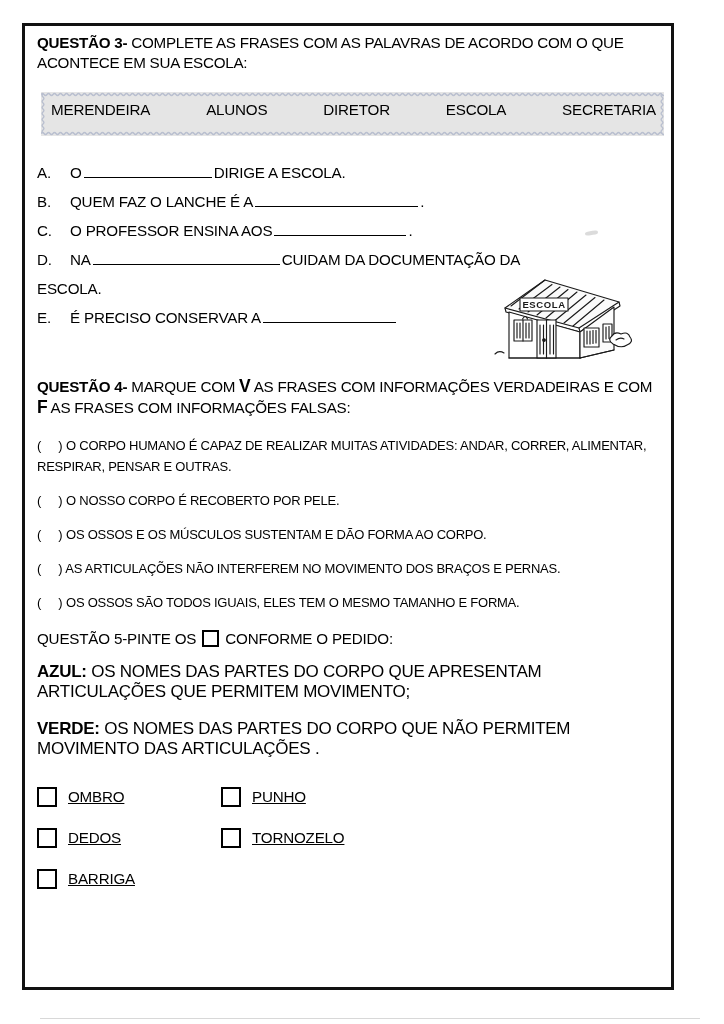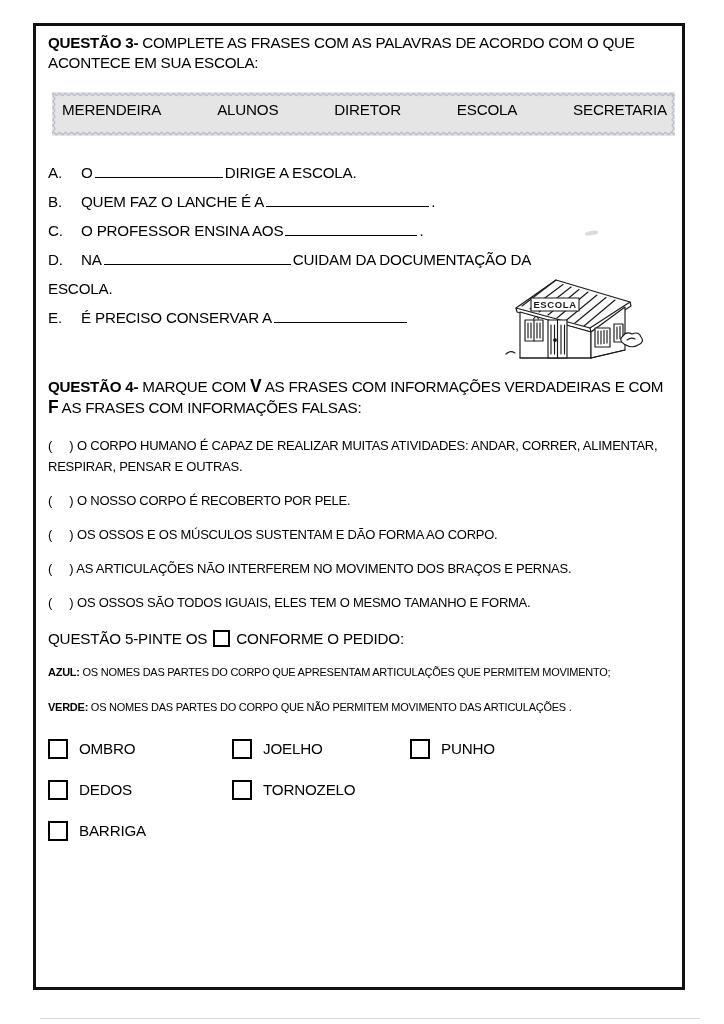--- a/index.html
+++ b/index.html
@@ -19,21 +19,21 @@
   
   #worksheet-page {
     position: absolute;
     left: 0; top: 0;
     width: 724px; height: 1024px;
     background: #ffffff;
   }
 
   #page-border {
     position: absolute;
-    left: 33px;
+    left: 22px;
     top: 23px;
     width: 652px;
     height: 967px;
     border: 3px solid #111111;
     box-sizing: border-box;
     background: #ffffff;
   }
 
   #content {
     position: absolute;
@@ -185,35 +185,36 @@
   }
   .inline-box {
     display: inline-block;
     width: 17px;
     height: 17px;
     border: 2.2px solid #000;
     box-sizing: border-box;
     margin: 0 6px;
   }
   .color-rule {
-    font-size: 11px;
+    font-size: 17px;
     line-height: 20px;
     letter-spacing: -0.25px;
     margin-top: 15px;
   }
   .color-rule .rule-key { font-weight: bold; }
 
   
   #body-part-grid {
     margin-top: 4px;
   }
   .bp-row {
     display: flex;
     align-items: center;
     height: 41px;
+    text-decoration: underline;
   }
   .bp-cell {
     display: flex;
     align-items: center;
     font-size: 15.2px;
     letter-spacing: -0.2px;
   }
   .bp-cell.col1 { width: 184px; }
   .bp-cell.col2 { width: 178px; }
   .bp-cell.col3 { width: 180px; }
@@ -400,24 +401,20 @@
         <p class="color-rule"><span class="rule-key">AZUL:</span><span> OS NOMES DAS PARTES DO CORPO QUE APRESENTAM ARTICULAÇÕES QUE PERMITEM  MOVIMENTO;</span></p>
 
         <p class="color-rule"><span class="rule-key">VERDE:</span><span> OS NOMES DAS PARTES DO CORPO QUE NÃO PERMITEM  MOVIMENTO DAS ARTICULAÇÕES .</span></p>
 
         <div id="body-part-grid">
           <div class="bp-row">
             <div class="bp-cell col1">
               <span class="bp-box"></span>
               <span>OMBRO</span>
             </div>
-            <div class="bp-cell col2">
-              <span class="bp-box"></span>
-              <span>JOELHO</span>
-            </div>
             <div class="bp-cell col3">
               <span class="bp-box"></span>
               <span>PUNHO</span>
             </div>
           </div>
 
           <div class="bp-row">
             <div class="bp-cell col1">
               <span class="bp-box"></span>
               <span>DEDOS</span>

